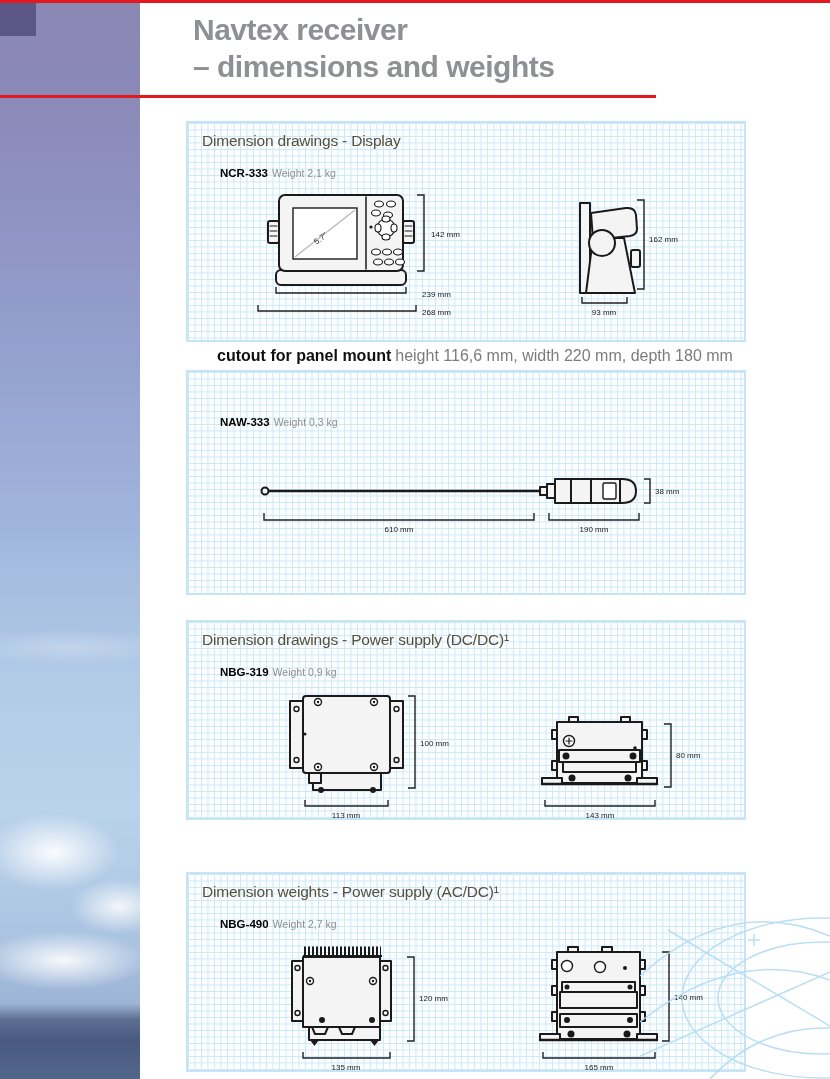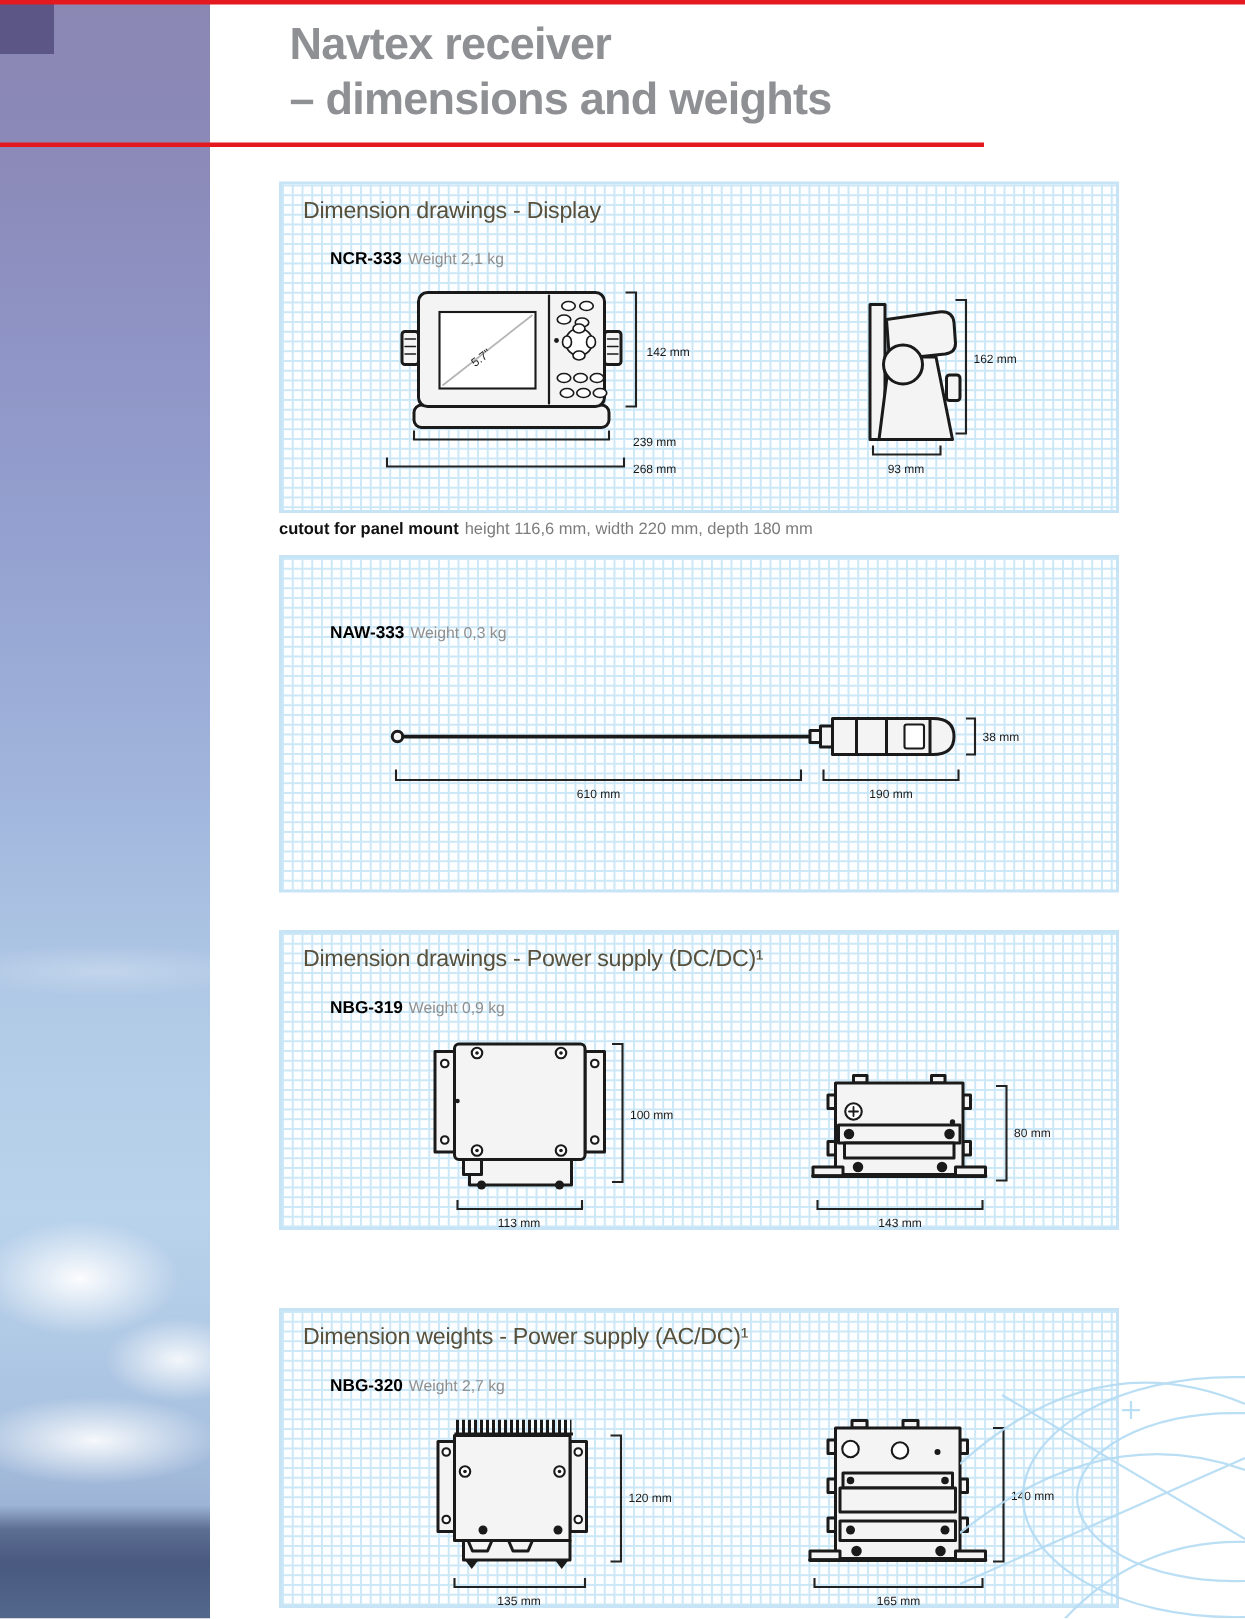--- a/index.html
+++ b/index.html
@@ -40,22 +40,22 @@
   .model{position:absolute;left:32px;top:40px;white-space:nowrap}
   .model b{font-size:11.5px;color:#000}
   .model span{font-size:10.5px;color:#8f8f8f;margin-left:4px}
   .panel svg{position:absolute;left:0;top:0;pointer-events:none}
 
   #p1{top:121px;height:221px}
   #p2{top:370px;height:225px}
   #p3{top:620px;height:200px}
   #p4{top:872px;height:200px}
 
-  .cutout{position:absolute;left:186px;top:347px;width:558px;text-align:left;
-    font-size:11px;color:#7c7c7c}
+  .cutout{position:absolute;left:196px;top:347px;width:558px;text-align:center;
+    font-size:16px;color:#7c7c7c}
   .cutout b{color:#101010;margin-right:4px}
 
   
   .fill{fill:#f4f4f4;stroke:#1a1a1a;stroke-width:2;stroke-linejoin:round}
   .fillw{fill:#fff;stroke:#1a1a1a;stroke-width:1.4}
   .ln{stroke:#1a1a1a;fill:none;stroke-linecap:round}
   .btn{fill:#fff;stroke:#1a1a1a;stroke-width:1.1}
   .dot{fill:#1a1a1a;stroke:none}
   .dim{stroke:#222;fill:none;stroke-width:1.4}
   .dtxt{font:8px "Liberation Sans",sans-serif;fill:#1a1a1a}
@@ -220,21 +220,21 @@
     <path class="dim" d="M476 102 L483 102 L483 165 L476 165"></path>
     <text class="dtxt" x="488" y="136" data-interactable="false">80 mm</text>
     <path class="dim" d="M357 178 L357 184 L467 184 L467 178"></path>
     <text class="dtxt" x="412" y="196" text-anchor="middle" data-interactable="false">143 mm</text>
   </svg>
 </section>
 
 <section class="panel" id="p4" data-interactable="false">
   <h2 data-interactable="false">Dimension weights - Power supply (AC/DC)¹</h2>
   <div class="model" data-interactable="false">
-    <b data-interactable="false">NBG-320</b><span data-interactable="false">Weight 2,7 kg</span>
+    <b data-interactable="false">NBG-490</b><span data-interactable="false">Weight 2,7 kg</span>
   </div>
   <svg width="560" height="200" viewBox="0 0 560 200" data-interactable="false">
 
     <g data-interactable="false">
       <line x1="116" y1="77" x2="193" y2="77" stroke="#1a1a1a" stroke-width="9" stroke-dasharray="2 2"></line>
       <line x1="115" y1="82" x2="194" y2="82" stroke="#1a1a1a" stroke-width="2"></line>
       <rect class="fill" x="104" y="87" width="11" height="60"></rect>
       <rect class="fill" x="192" y="87" width="11" height="60"></rect>
       <circle class="fillw" cx="109.5" cy="94" r="2.5"></circle>
       <circle class="fillw" cx="109.5" cy="139" r="2.5"></circle>

